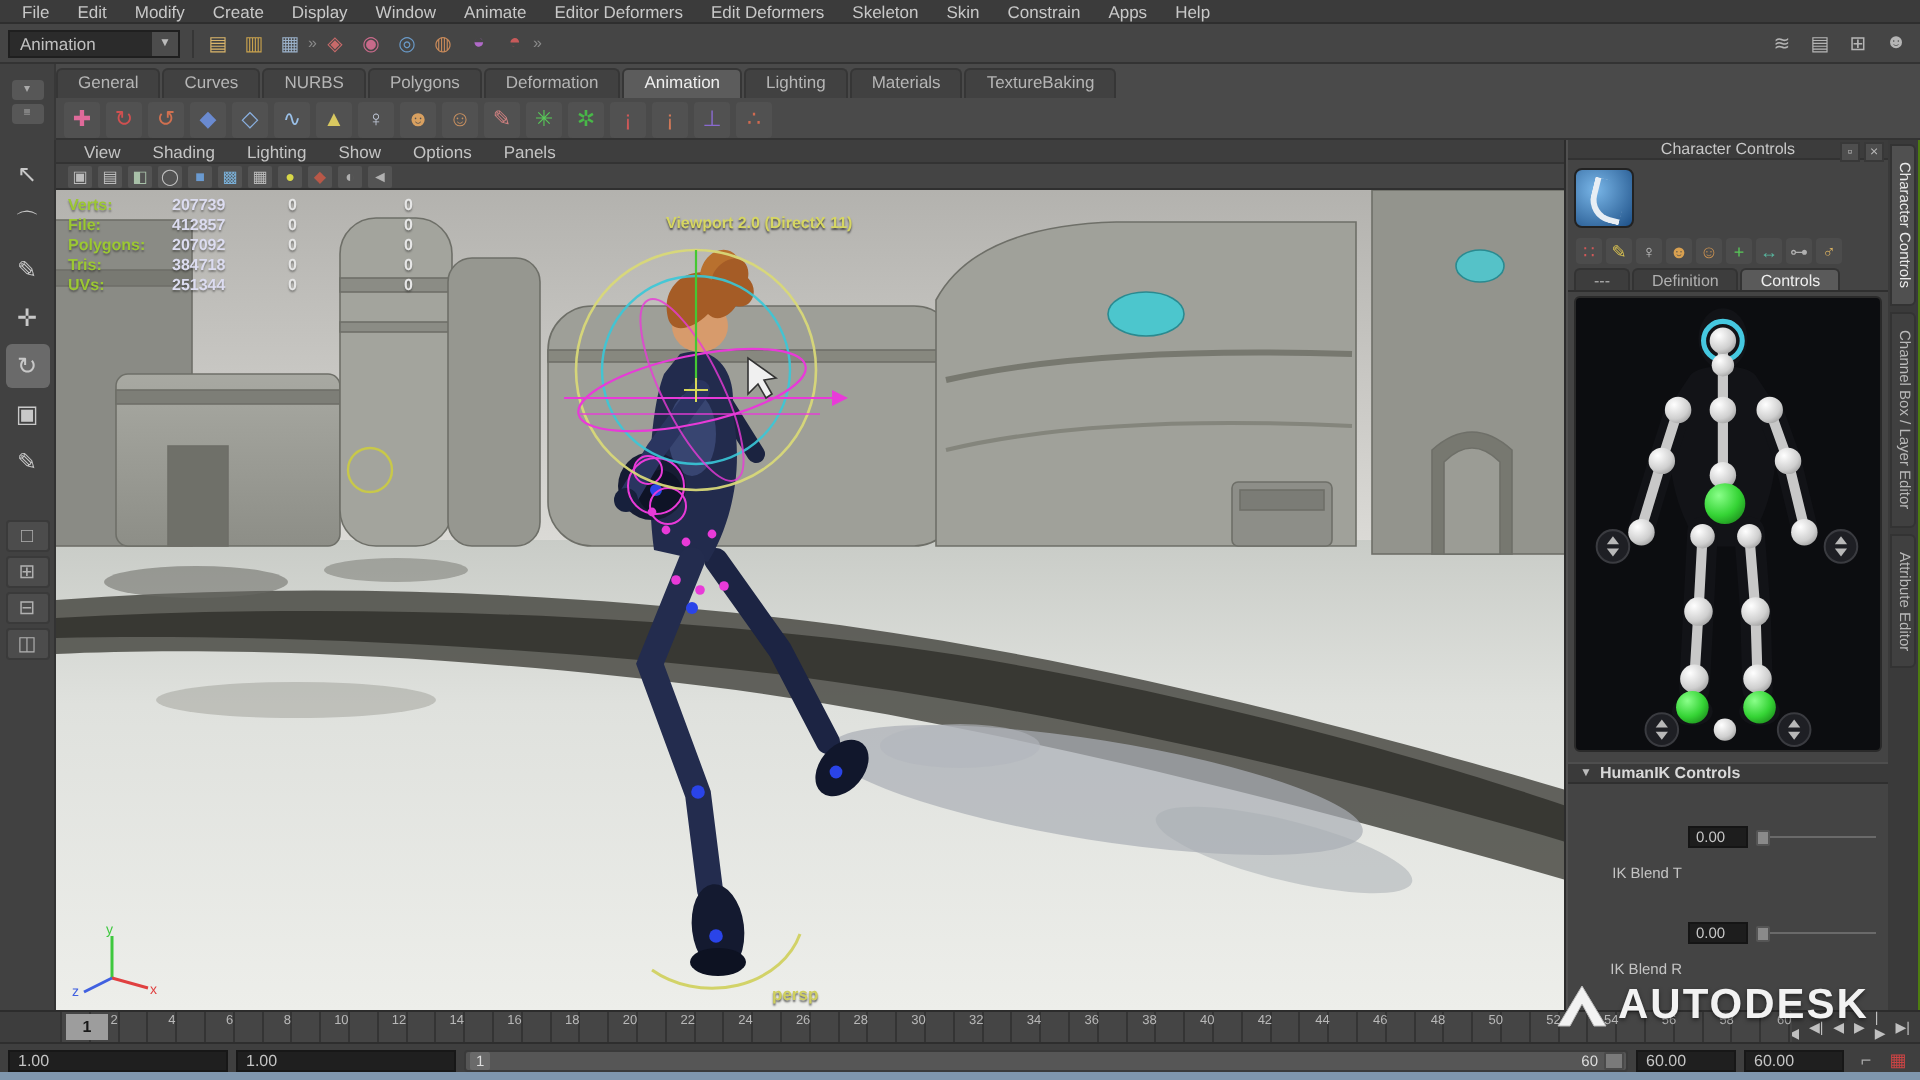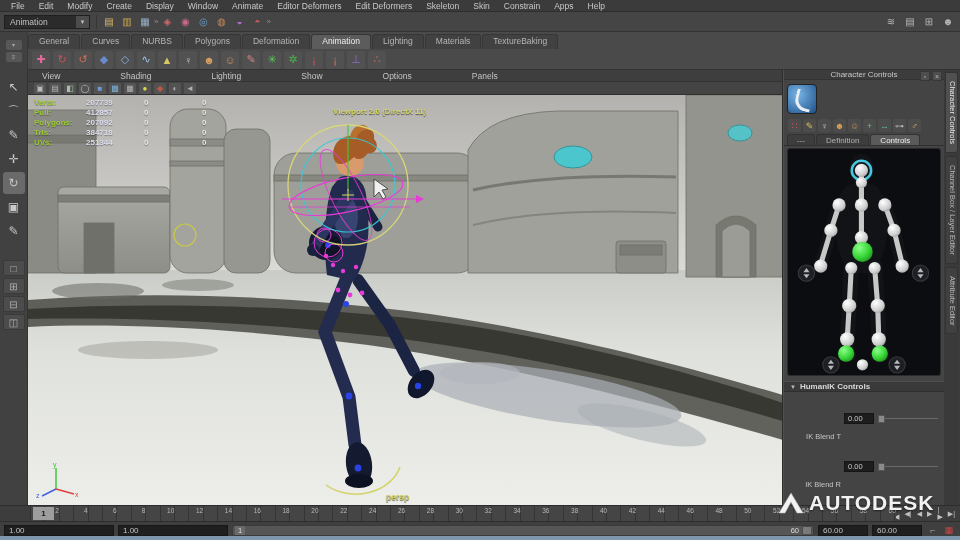--- a/index.html
+++ b/index.html
@@ -1,18 +1,18 @@
 <!DOCTYPE html>
 <html><head>
 <meta charset="utf-8">
 <style>
   * { margin:0; padding:0; box-sizing:border-box; }
   html,body { background:#222; }
   body { font-family:"Liberation Sans", sans-serif; }
-  #app { position:relative; width:960px; height:540px; background:#14532d; overflow:hidden; color:#ccc; }
+  #app { position:relative; width:960px; height:540px; background:#4d7c0f; overflow:hidden; color:#ccc; }
 
   
   .menubar { position:absolute; left:0; top:0; width:960px; height:12px; background:#3b3b3b; border-bottom:1px solid #2e2e2e; display:flex; align-items:center; padding-left:4px; }
   .menu-item { font-size:8.5px; color:#c8c8c8; padding:0 7px; white-space:nowrap; cursor:default; }
 
   
   .toolbar { position:absolute; left:0; top:12px; width:960px; height:20px; background:#454545; border-bottom:1px solid #333; display:flex; align-items:center; padding:0 4px; }
   .menuset { width:86px; height:14px; background:#2b2b2b; border:1px solid #1f1f1f; display:flex; align-items:center; font-size:8.5px; color:#c0c0c0; padding-left:5px; margin-right:2px; }
   .menuset .dd { margin-left:auto; width:13px; height:100%; background:#4c4c4c; color:#bbb; font-size:6px; display:flex; align-items:center; justify-content:center; }
   .tb-sep { width:1px; height:14px; background:#363636; margin:0 4px; }
@@ -35,21 +35,21 @@
 
   
   .toolbox { width:28px; background:#414141; border-right:1px solid #333; display:flex; flex-direction:column; align-items:center; padding-top:6px; gap:2px; }
   .tool { width:22px; height:22px; display:flex; align-items:center; justify-content:center; font-size:12px; color:#c8c8c8; border-radius:3px; }
   .tool.active { background:#6a6a6a; }
   .tool-gap { height:14px; }
   .layout-btn { width:22px; height:16px; display:flex; align-items:center; justify-content:center; font-size:10px; color:#b0b0b0; background:#4c4c4c; border:1px solid #3a3a3a; border-radius:2px; }
 
   
   .viewport { width:755px; display:flex; flex-direction:column; background:#393939; border-right:1px solid #2c2c2c; }
-  .vp-menubar { height:12px; background:#3e3e3e; display:flex; align-items:center; padding-left:6px; border-bottom:1px solid #333;gap:44px; }
+  .vp-menubar { height:12px; background:#3e3e3e; display:flex; align-items:center; padding-left:6px; border-bottom:1px solid #333; }
   .vp-menu-item { font-size:8.5px; color:#c4c4c4; padding:0 8px; }
   .vp-iconbar { height:13px; background:#444; display:flex; align-items:center; gap:3px; padding-left:6px; border-bottom:1px solid #2f2f2f; }
   .vp-icon { width:12px; height:11px; font-size:8px; display:flex; align-items:center; justify-content:center; border-radius:1px; background:#535353; }
   .scene { position:relative; flex:1; overflow:hidden; }
   .scene svg.bg { position:absolute; left:0; top:0; }
 
   .hud { position:absolute; left:6px; top:3px; display:grid; grid-template-columns:52px 58px 58px 30px; row-gap:1px; font-size:8px; font-weight:bold; text-shadow:0 1px 1px rgba(0,0,0,.35); }
   .hud .lab { color:#9bc832; }
   .hud .val { color:#dcdcf0; }
   .hud .z { color:#e6e6e6; }
@@ -485,21 +485,21 @@
 
         <div class="hud">
 
         <div style="display:contents;">
               <span class="lab">Verts:</span>
               <span class="val">207739</span>
               <span class="z">0</span>
               <span class="z">0</span>
             </div>
             <div style="display:contents;">
-              <span class="lab">Pull:</span>
+              <span class="lab">File:</span>
               <span class="val">412857</span>
               <span class="z">0</span>
               <span class="z">0</span>
             </div>
             <div style="display:contents;">
               <span class="lab">Polygons:</span>
               <span class="val">207092</span>
               <span class="z">0</span>
               <span class="z">0</span>
             </div>

